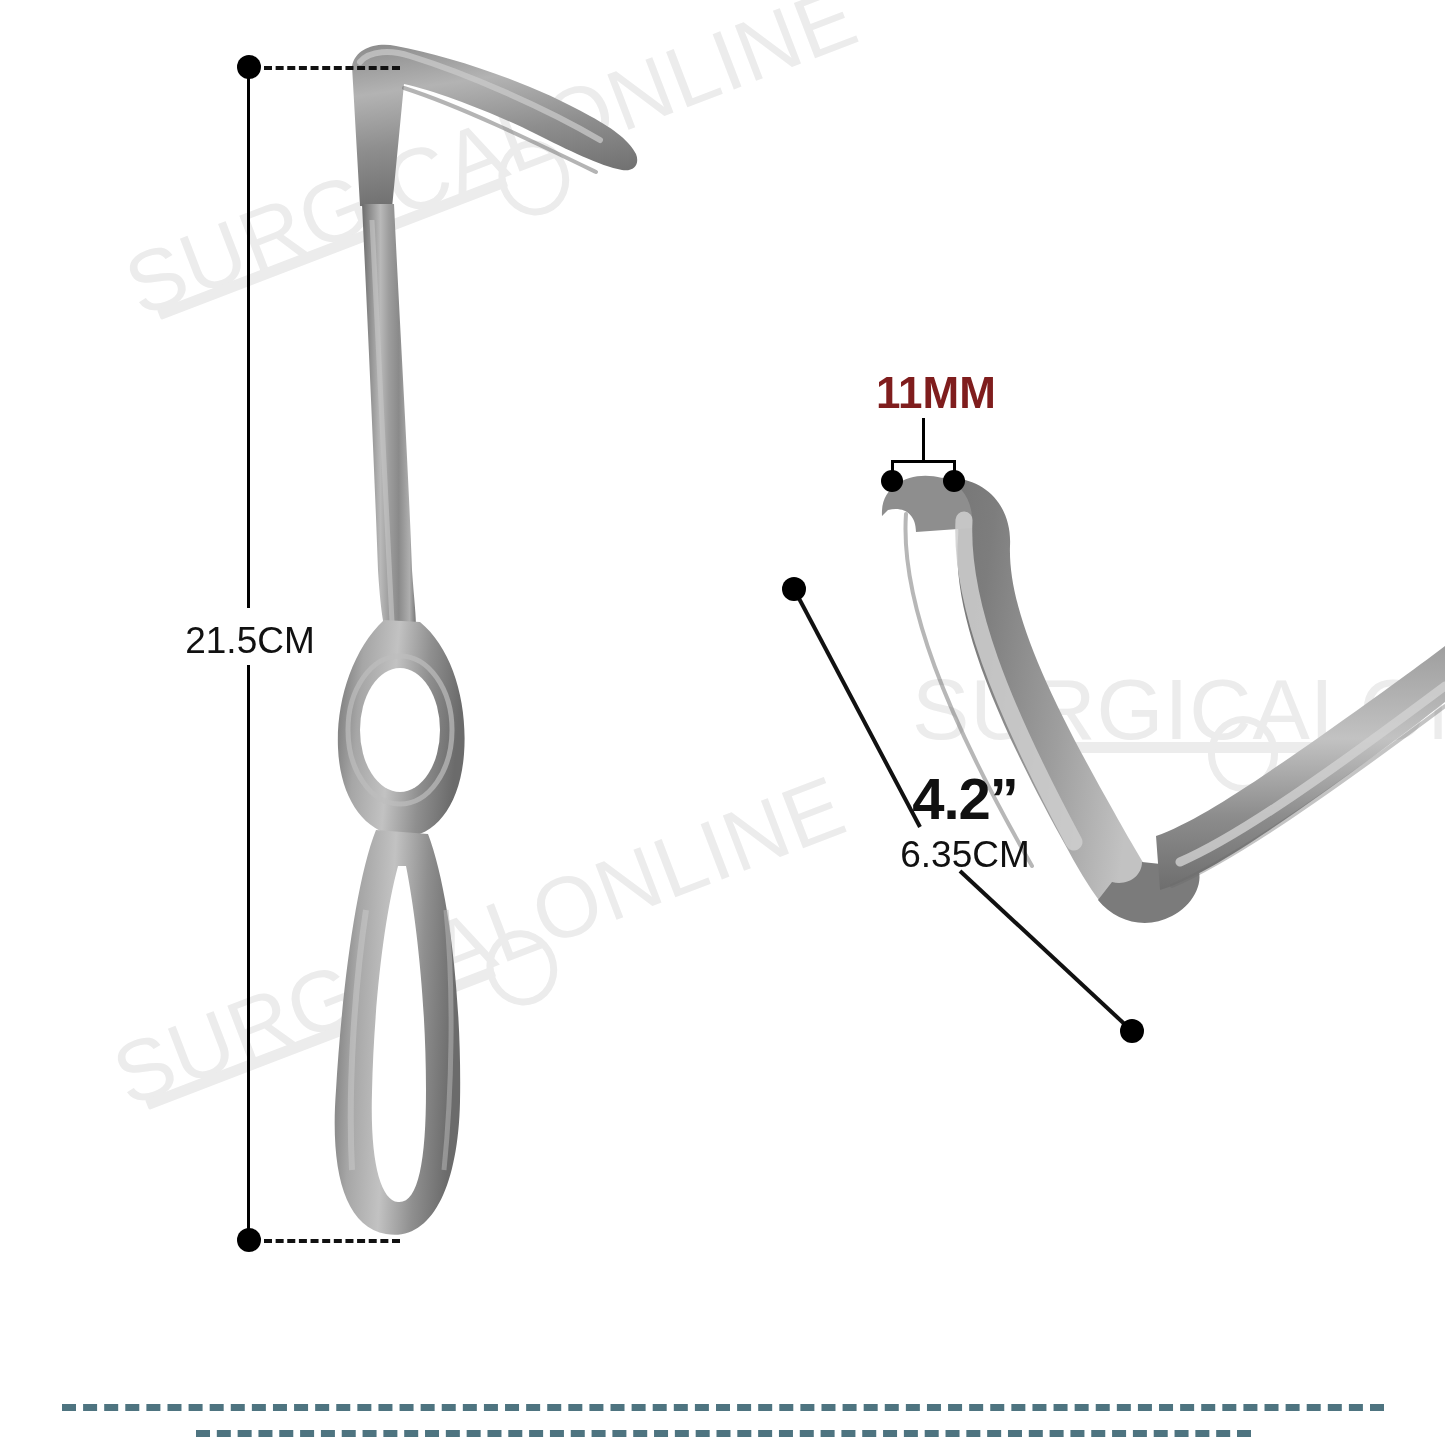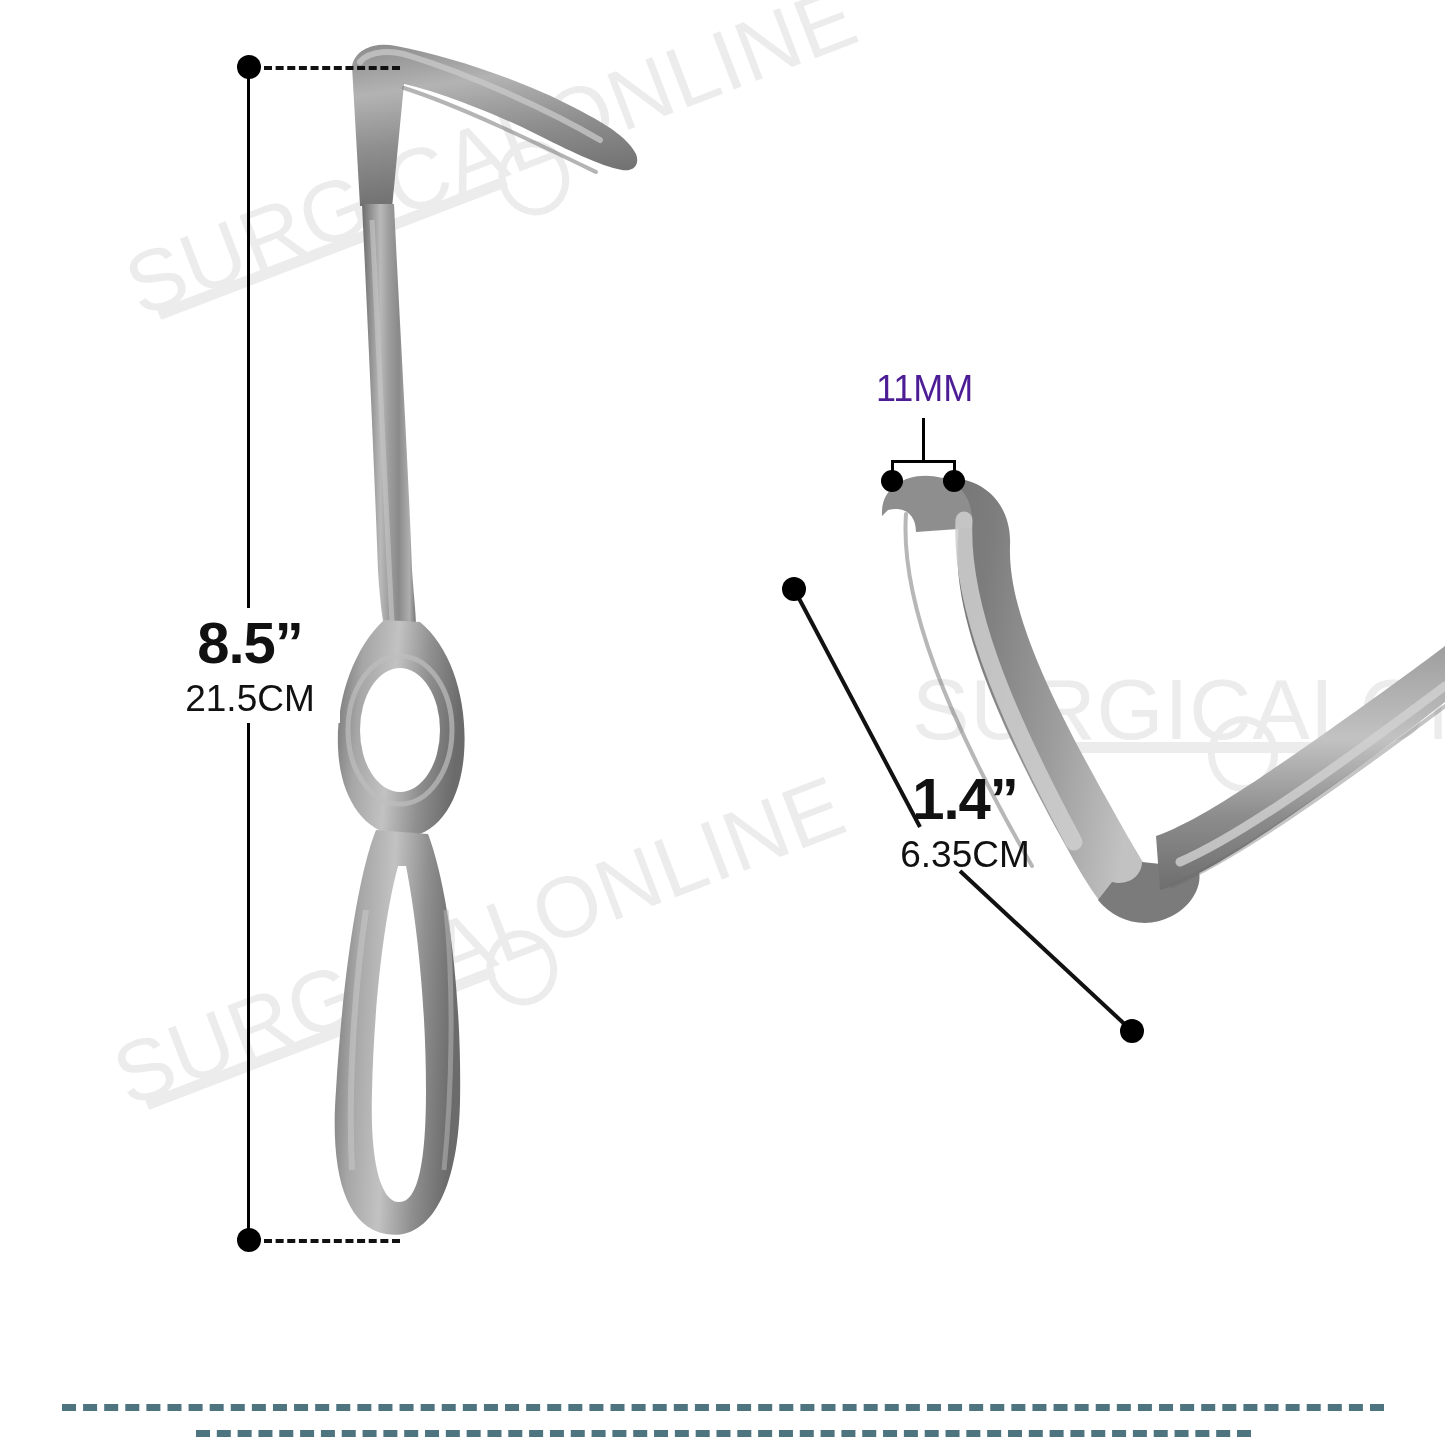--- a/index.html
+++ b/index.html
@@ -91,23 +91,23 @@
     background: #000;
     height: 3px;
   }
   .bracket-leg {
     position: absolute;
     background: #000;
     width: 3px;
   }
   .mm-label {
     position: absolute;
-    font-size: 36px;
-    font-weight: normal;
-    color: #4c1d95;
+    font-size: 44px;
+    font-weight: bold;
+    color: #7f1d1d;
     letter-spacing: 0px;
     white-space: nowrap;
   }
 
   
   #banner {
     position: absolute;
     left: 72px;
     top: 1286px;
     width: 1300px;
@@ -292,21 +292,20 @@
 
   <div class="dim-dot" style="left:237px; top:55px; width:24px; height:24px;"></div>
   <div class="dim-dash-h" style="left:264px; top:66px; width:136px;"></div>
 
   <div class="dim-line-v" style="left:247px; top:68px; height:1172px;"></div>
 
   <div class="dim-dot" style="left:237px; top:1228px; width:24px; height:24px;"></div>
   <div class="dim-dash-h" style="left:264px; top:1239px; width:136px;"></div>
 
   <div class="dim-label" style="left:160px; top:608px; width:180px; background:#fff; padding:6px 0;">
-    <span class="big">8.5”</span>
     <span class="small">21.5CM</span>
   </div>
 
   <div class="mm-label" style="left:876px; top:368px;">
     <span>11MM</span>
   </div>
   <div class="bracket-stem" style="left:922px; top:418px; height:44px;"></div>
   <div class="bracket-span" style="left:891px; top:460px; width:65px;"></div>
   <div class="bracket-leg" style="left:891px; top:460px; height:18px;"></div>
   <div class="bracket-leg" style="left:953px; top:460px; height:18px;"></div>
@@ -314,21 +313,21 @@
   <div class="dim-dot" style="left:943px; top:470px; width:22px; height:22px;"></div>
 
   <svg style="position:absolute; left:760px; top:555px; width:420px; height:520px;" viewBox="0 0 420 520" xmlns="http://www.w3.org/2000/svg">
     <line x1="34" y1="34" x2="160" y2="272" stroke="#111" stroke-width="4"></line>
     <line x1="200" y1="316" x2="372" y2="476" stroke="#111" stroke-width="4"></line>
   </svg>
   <div class="dim-dot" style="left:782px; top:577px; width:24px; height:24px;"></div>
   <div class="dim-dot" style="left:1120px; top:1019px; width:24px; height:24px;"></div>
 
   <div class="dim-label" style="left:870px; top:770px; width:190px;">
-    <span class="big">1.4”</span>
+    <span class="big">4.2”</span>
     <span class="small">6.35CM</span>
   </div>
 
 
   <div class="rule" id="rule-1"></div>
   <div class="rule" id="rule-2"></div>
 
 </div>
 
 </body></html>

